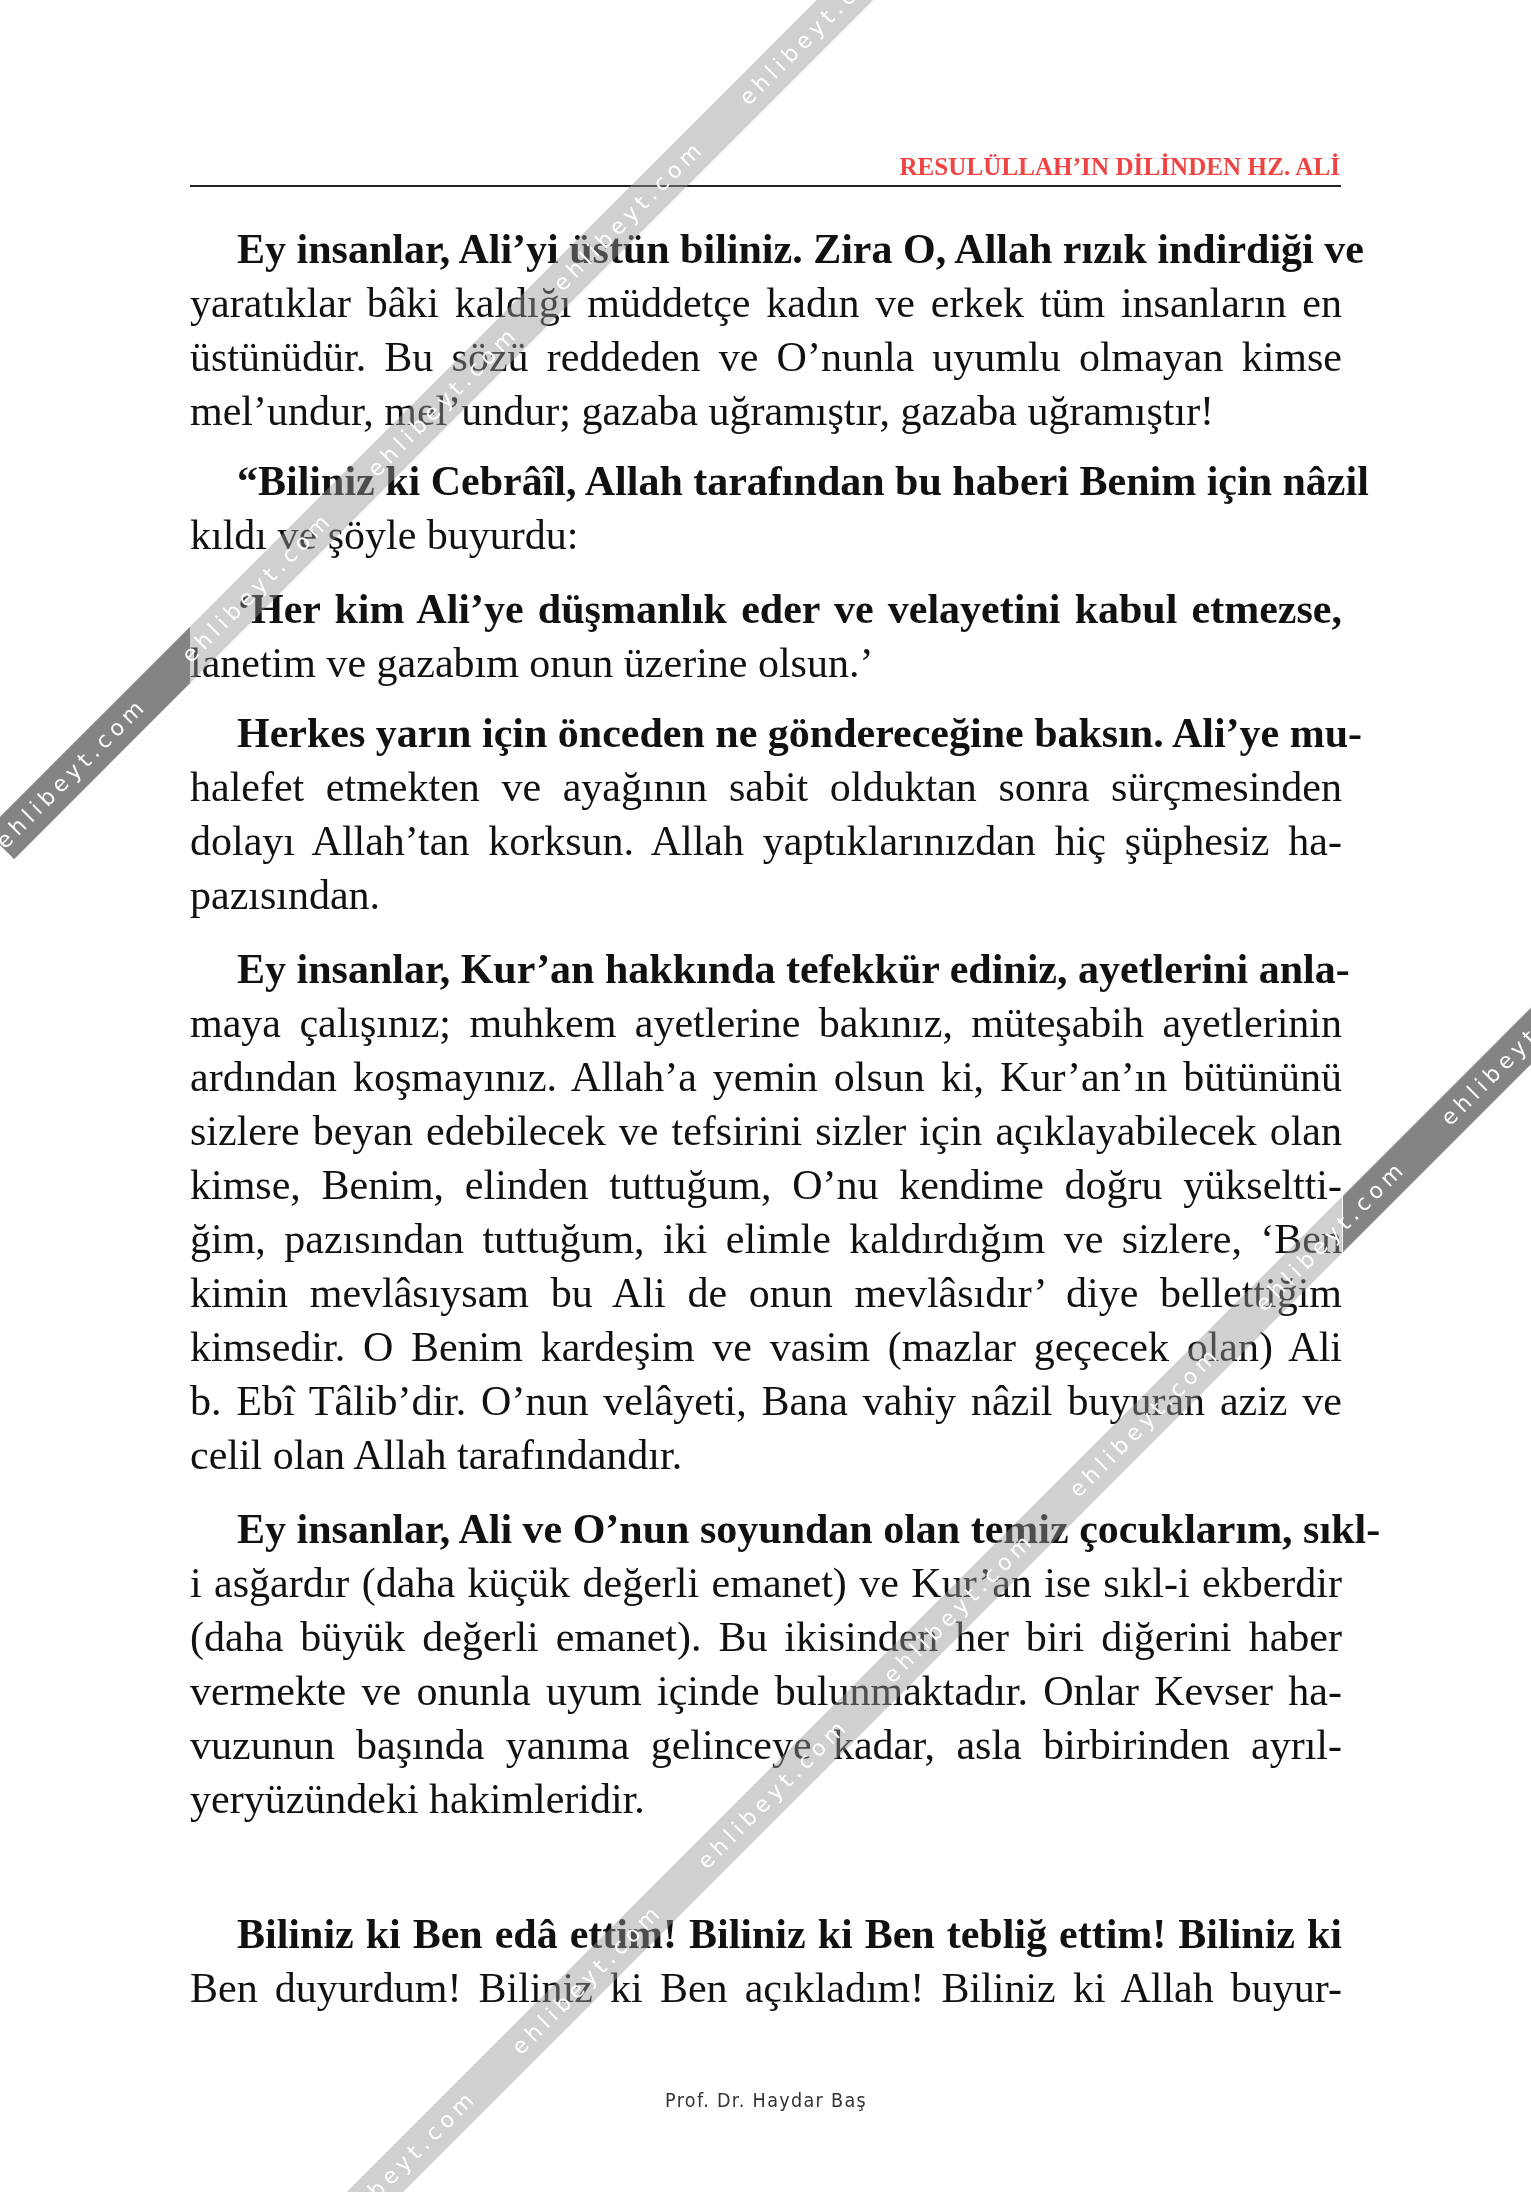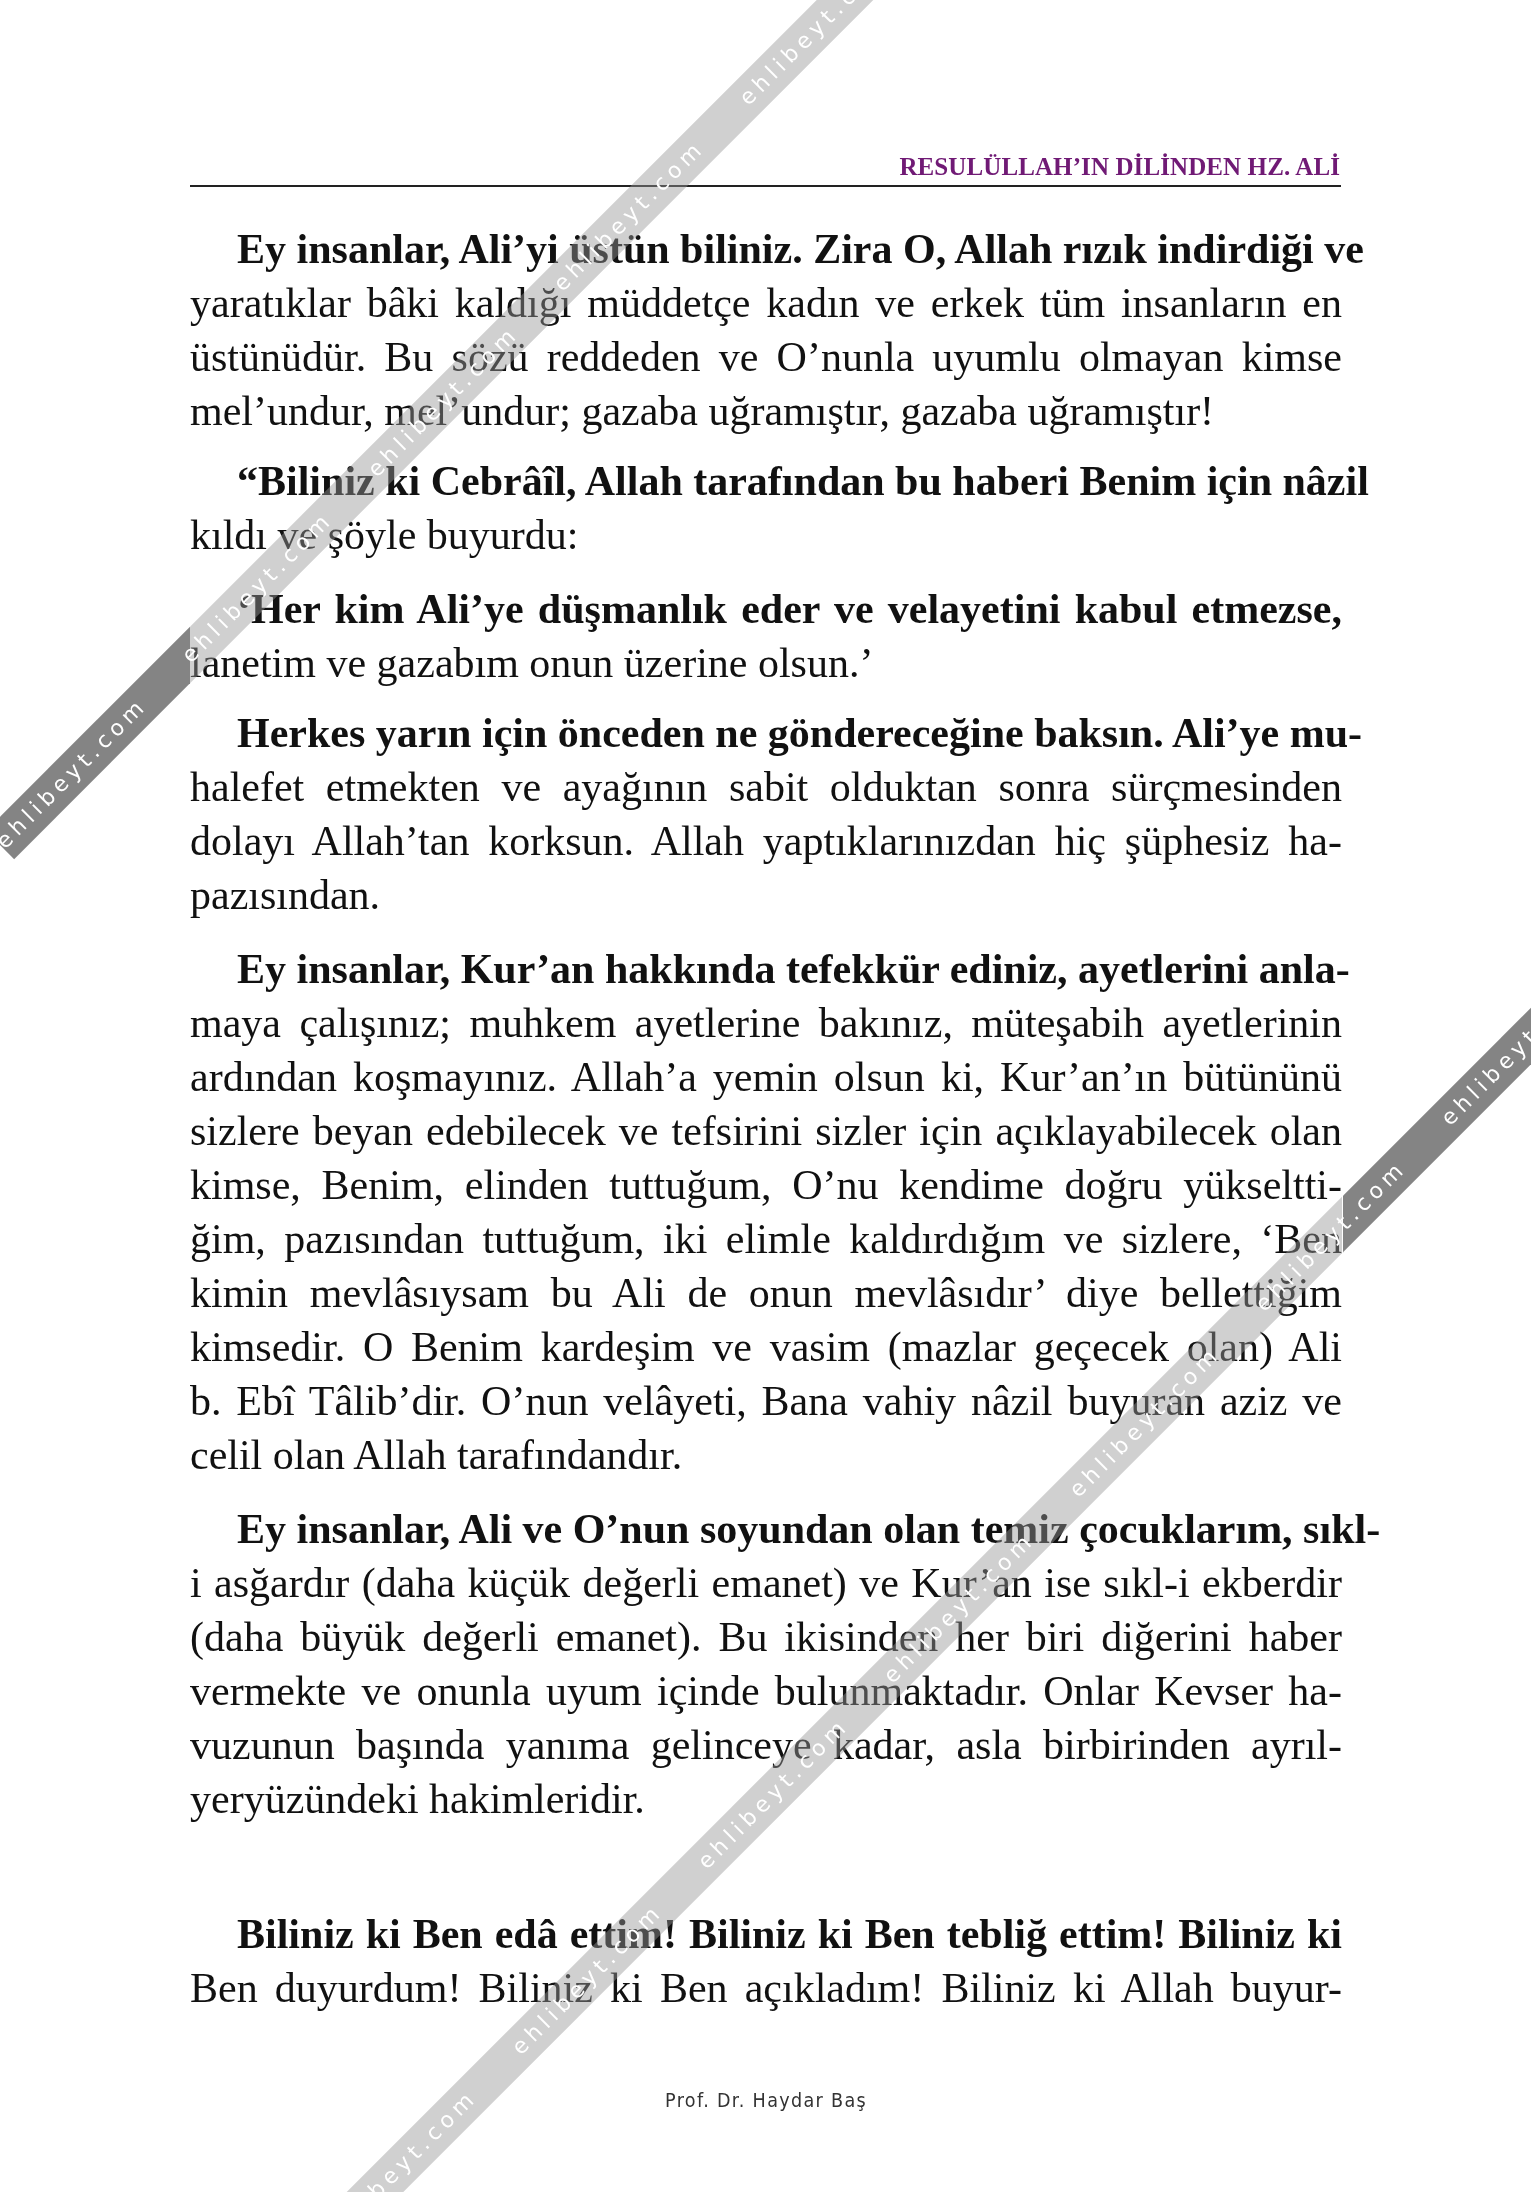--- a/index.html
+++ b/index.html
@@ -3,21 +3,21 @@
 <meta charset="utf-8">
 <style>
   html, body { margin: 0; padding: 0; background: #ffffff; }
   body { width: 1531px; height: 2192px; position: relative; overflow: hidden; }
   .page { position: absolute; left: 0; top: 0; width: 1531px; height: 2192px; background: #fff; }
 
   .running-header {
     position: absolute; left: 190px; top: 152px; width: 1150px;
     text-align: right;
     font-family: "Liberation Serif", serif; font-weight: bold;
-    font-size: 25px; line-height: 30px; color: #701a75; letter-spacing: 0.1px;
+    font-size: 25px; line-height: 30px; color: #ef4444; letter-spacing: 0.1px;
   }
   .header-rule {
     position: absolute; left: 190px; top: 185px; width: 1151px; height: 0;
     border-top: 2.5px solid #222;
   }
 
   .para {
     position: absolute; left: 190px; width: 1152px;
     font-family: "Liberation Serif", serif; font-size: 42px; line-height: 54px;
     color: #111;

